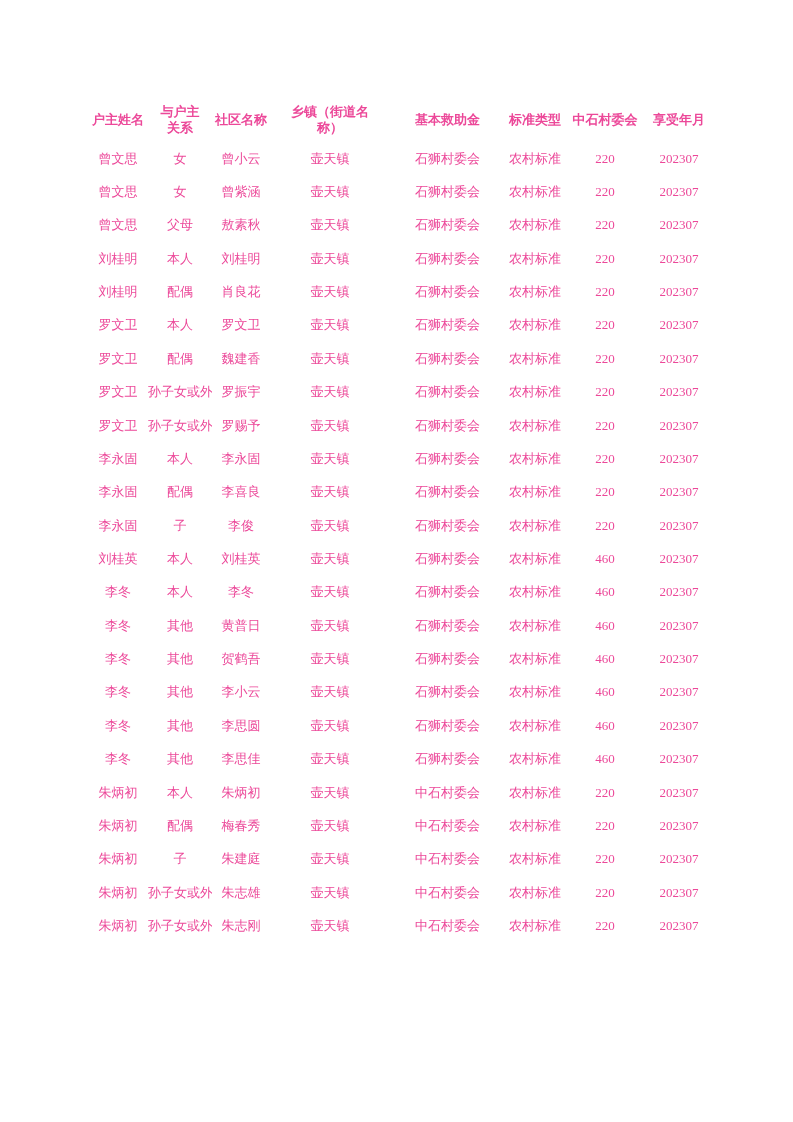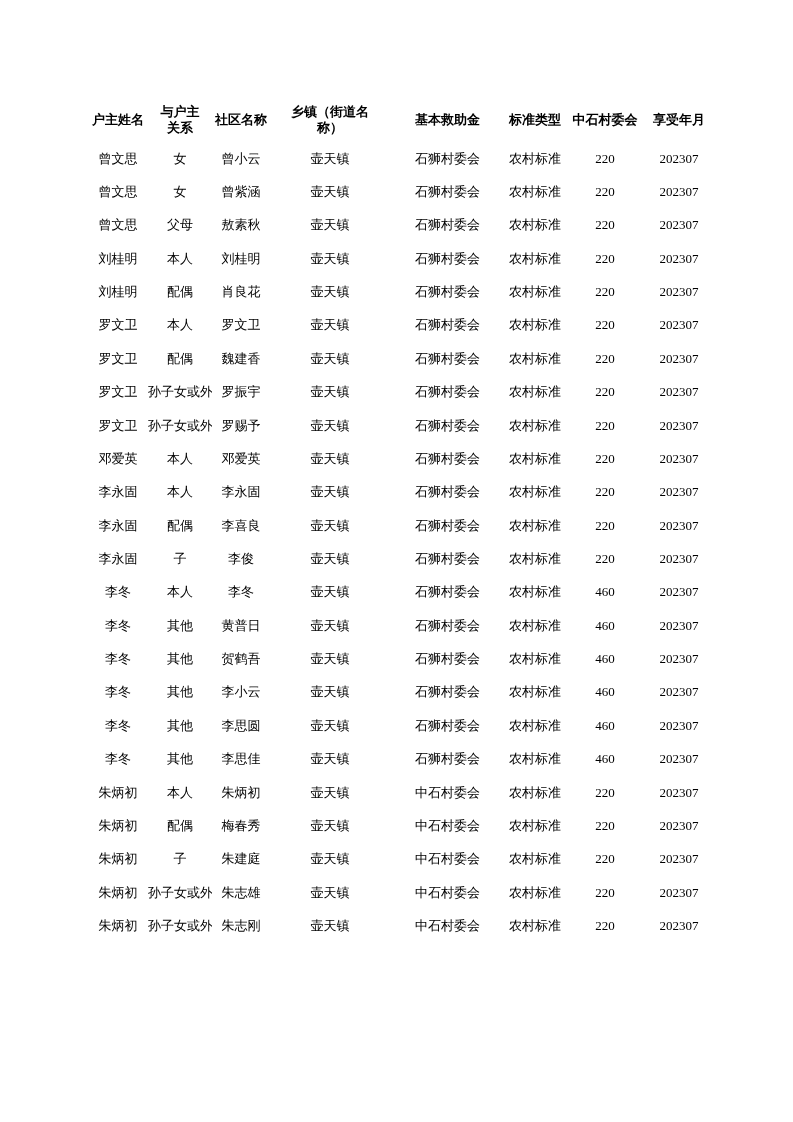--- a/index.html
+++ b/index.html
@@ -7,21 +7,21 @@
     padding: 0;
     background: #ffffff;
   }
   .page {
     position: relative;
     width: 793px;
     height: 1122px;
     background: #ffffff;
     overflow: hidden;
     font-family: "Liberation Serif", "DejaVu Serif", serif;
-    color: #000000;
+    color: #ec4899;
   }
   table.aid-table {
     position: absolute;
     left: 88px;
     top: 98px;
     width: 625px;
     border-collapse: collapse;
     table-layout: fixed;
   }
   table.aid-table th,
@@ -161,30 +161,20 @@
           <td>罗文卫</td>
           <td>孙子女或外孙子女</td>
           <td>罗赐予</td>
           <td>壶天镇</td>
           <td>石狮村委会</td>
           <td>农村标准</td>
           <td>220</td>
           <td>202307</td>
         </tr>
         <tr>
-          <td>邓爱英</td>
-          <td>本人</td>
-          <td>邓爱英</td>
-          <td>壶天镇</td>
-          <td>石狮村委会</td>
-          <td>农村标准</td>
-          <td>220</td>
-          <td>202307</td>
-        </tr>
-        <tr>
           <td>李永固</td>
           <td>本人</td>
           <td>李永固</td>
           <td>壶天镇</td>
           <td>石狮村委会</td>
           <td>农村标准</td>
           <td>220</td>
           <td>202307</td>
         </tr>
         <tr>
@@ -198,20 +188,30 @@
           <td>202307</td>
         </tr>
         <tr>
           <td>李永固</td>
           <td>子</td>
           <td>李俊</td>
           <td>壶天镇</td>
           <td>石狮村委会</td>
           <td>农村标准</td>
           <td>220</td>
+          <td>202307</td>
+        </tr>
+        <tr>
+          <td>刘桂英</td>
+          <td>本人</td>
+          <td>刘桂英</td>
+          <td>壶天镇</td>
+          <td>石狮村委会</td>
+          <td>农村标准</td>
+          <td>460</td>
           <td>202307</td>
         </tr>
         <tr>
           <td>李冬</td>
           <td>本人</td>
           <td>李冬</td>
           <td>壶天镇</td>
           <td>石狮村委会</td>
           <td>农村标准</td>
           <td>460</td>

